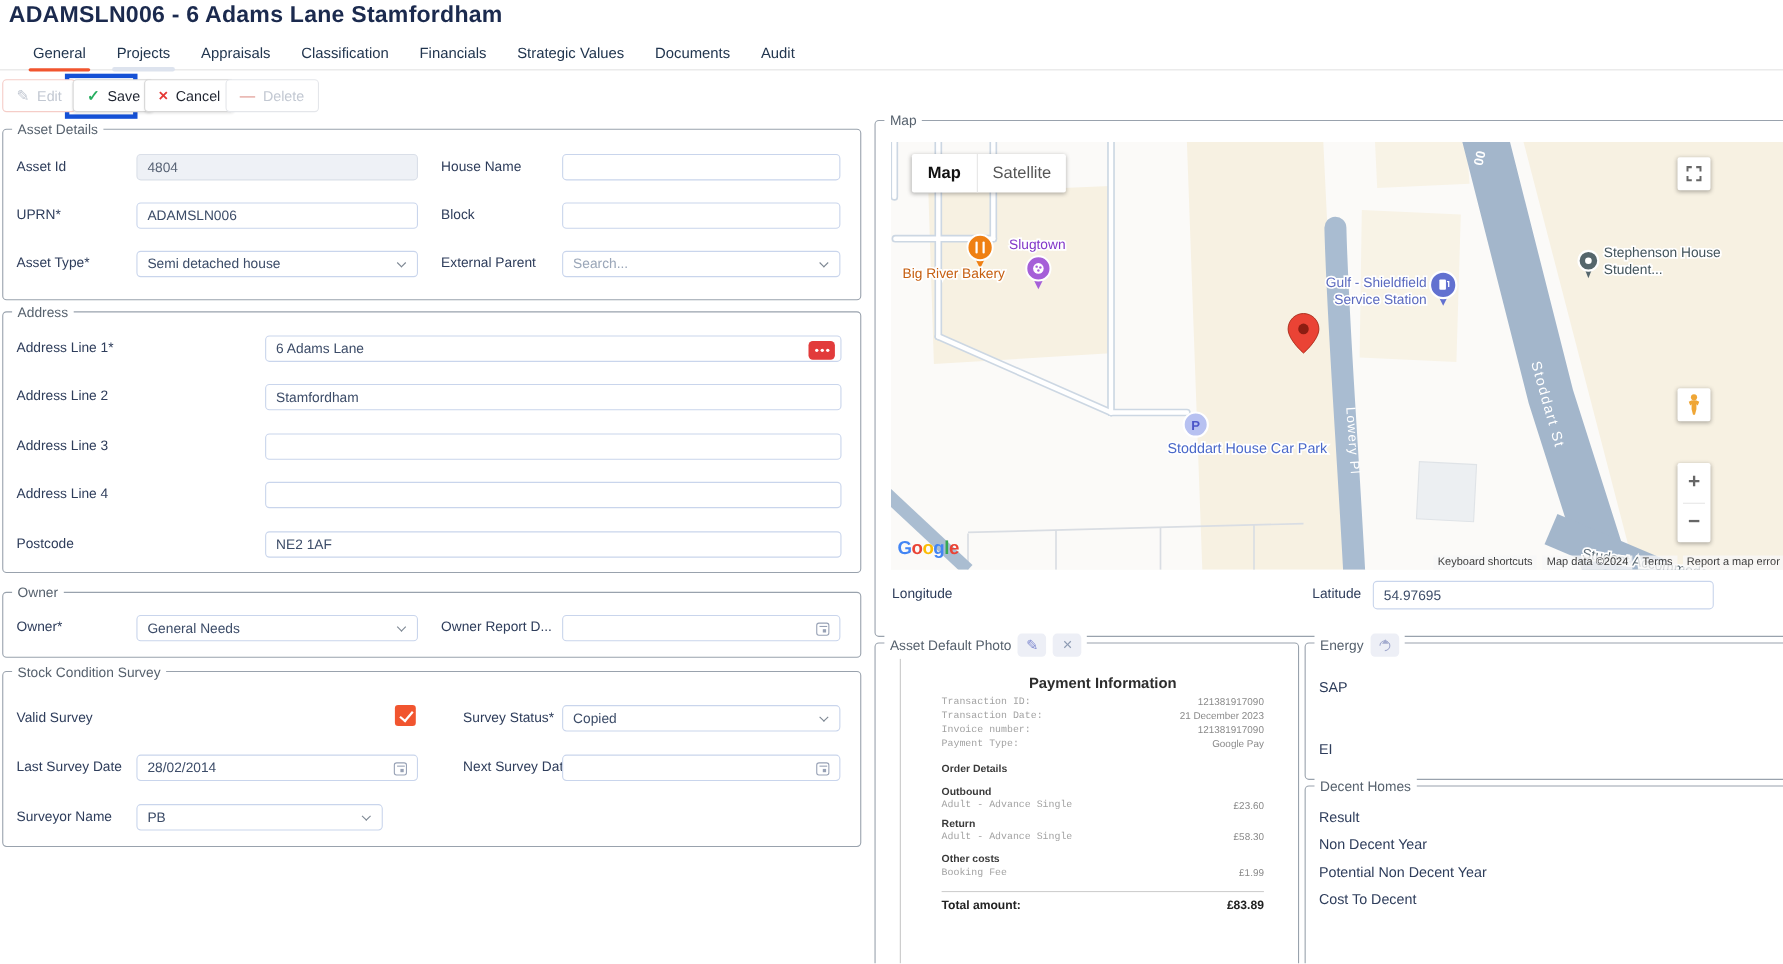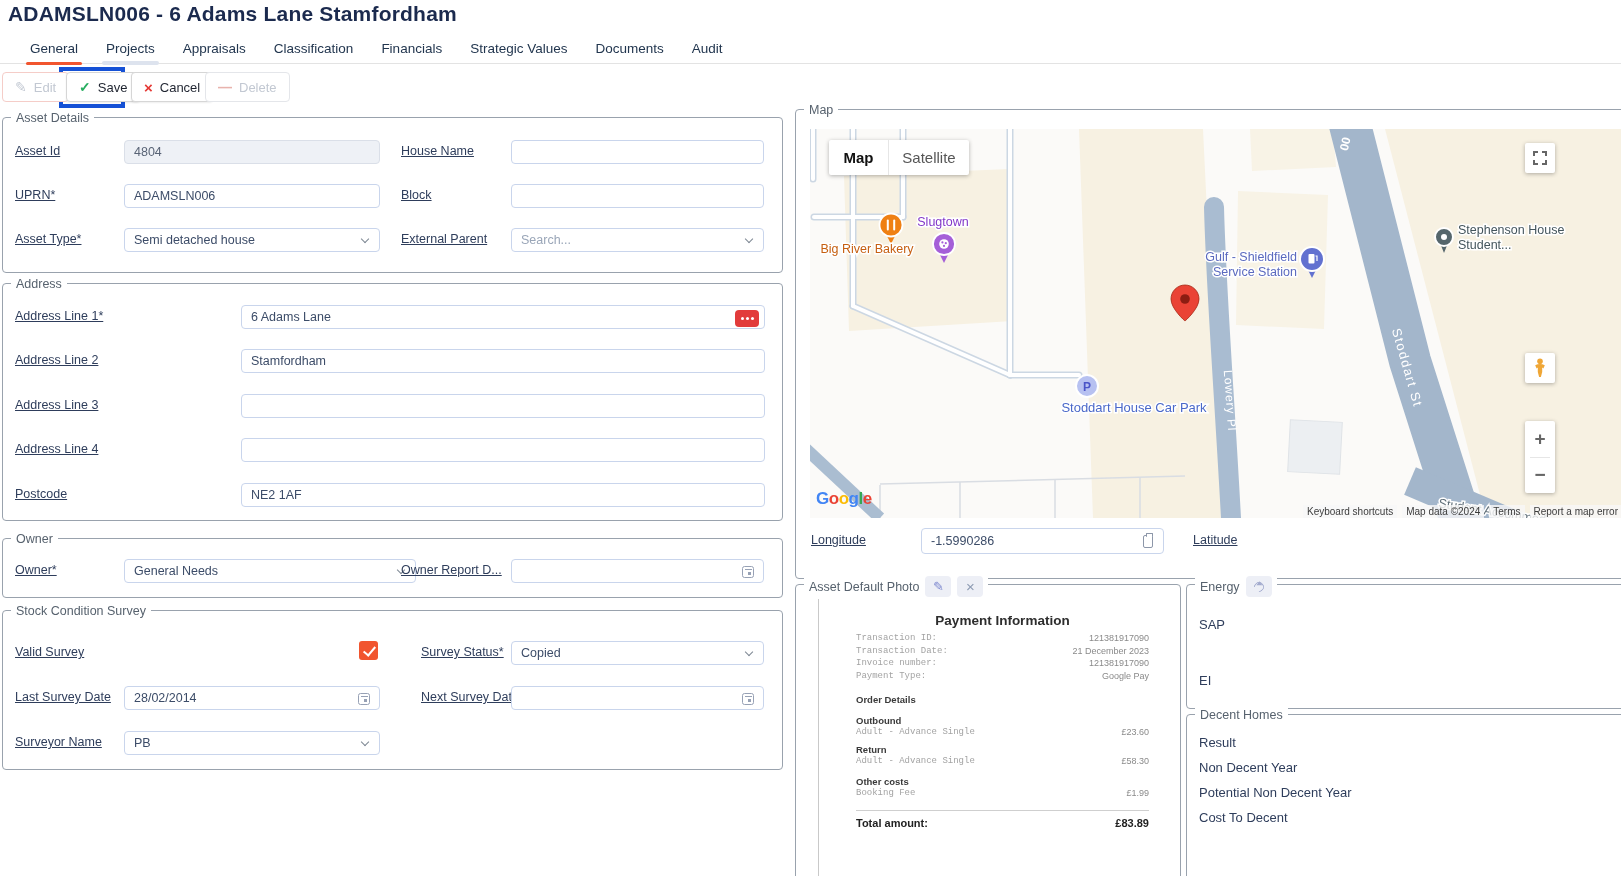--- a/index.html
+++ b/index.html
@@ -27,21 +27,21 @@
   .b-save .gi { color:#27ae60; font-weight:bold; }
   .b-cancel { left:131px; }
   .b-cancel .gi { color:#e53935; font-size:15px; font-weight:bold; }
   .b-del { left:205px; border-color:#e4e6ea; color:#c2c8d2; box-shadow:none; }
   .b-del .gi { color:#e8b3ad; font-weight:bold; }
   .save-box { position:absolute; left:59px; top:67px; width:66px; height:41px; border:4px solid #1551d6; }
 
   
   .fs { position:absolute; border:1px solid #99a2ad; border-radius:4px; }
   .fs .legend { position:absolute; top:-9px; left:8px; background:#fff; padding:0 5px; font-size:12.5px; color:#57626e; display:flex; align-items:center; gap:6px; line-height:18px; }
-  .lbl { position:absolute; font-size:12.5px; color:#2e3d5b; white-space:nowrap;text-decoration:underline; }
+  .lbl { position:absolute; font-size:12.5px; color:#2e3d5b; white-space:nowrap; }
   .inp { position:absolute; height:24px; border:1px solid #c9d5ec; border-radius:4px; background:#fff; font-size:12.5px; color:#3c4c68; display:flex; align-items:center; padding:0 9px; white-space:nowrap; }
   .inp.dis { background:#eef1f6; border-color:#dadfe8; color:#596476; }
   .ph { color:#9aa6b8; }
   .chev { position:absolute; right:11px; top:7px; width:6px; height:6px; border-right:1.4px solid #7d8793; border-bottom:1.4px solid #7d8793; transform:rotate(45deg); }
   .cal { position:absolute; right:9px; top:5.5px; width:12px; height:12px; border:1.3px solid #97a1b5; border-radius:2.5px; }
   .cal::before { content:""; position:absolute; left:1.5px; right:1.5px; top:2px; height:1.5px; background:#97a1b5; }
   .cal::after { content:""; position:absolute; right:2px; bottom:2px; width:3px; height:3px; background:#97a1b5; }
   .chk { position:absolute; width:19px; height:19px; background:#f1552f; border-radius:3px; cursor:pointer; }
   .chk::after { content:""; position:absolute; left:6.5px; top:2.5px; width:5px; height:10px; border-right:2px solid #fff; border-bottom:2px solid #fff; transform:rotate(40deg); }
   .dots { position:absolute; right:5px; top:4px; width:24px; height:17px; background:#e23b3b; border-radius:4px; cursor:pointer; display:flex; align-items:center; justify-content:center; }
@@ -168,21 +168,21 @@
     <div class="inp" style="left:238px;top:154px;width:524px"></div>
     <div class="lbl" style="left:12px;top:203px">Postcode</div>
     <div class="inp" style="left:238px;top:199px;width:524px">
         <span>NE2 1AF</span>
       </div>
   </div>
 
   <div class="fs" style="left:2px;top:538px;width:781px;height:60px">
     <div class="legend">Owner</div>
     <div class="lbl" style="left:12px;top:24px">Owner*</div>
-    <div class="inp" style="left:121px;top:20px;width:292px">
+    <div class="inp" style="left:121px;top:20px;width:256px">
         <span>General Needs</span>
         <i class="chev"></i>
       </div>
     <div class="lbl" style="left:398px;top:24px">Owner Report D...</div>
     <div class="inp" style="left:508px;top:20px;width:253px">
         <i class="cal"></i>
       </div>
   </div>
 
   <div class="fs" style="left:2px;top:610px;width:781px;height:160px">
@@ -199,21 +199,21 @@
     <div class="inp" style="left:121px;top:75px;width:256px">
         <span>28/02/2014</span>
         <i class="cal"></i>
       </div>
     <div class="lbl" style="left:418px;top:79px">Next Survey Date</div>
     <div class="inp" style="left:508px;top:75px;width:253px">
         <i class="cal"></i>
       </div>
 
     <div class="lbl" style="left:12px;top:124px">Surveyor Name</div>
-    <div class="inp" style="left:121px;top:120px;width:256px">
+    <div class="inp" style="left:121px;top:120px;width:224px">
         <span>PB</span>
         <i class="chev"></i>
       </div>
   </div>
 
   <div class="fs" style="left:795px;top:109px;width:845px;height:470px">
     <div class="legend">Map</div>
 
     <div class="map-canvas">
       <svg class="mapsvg" width="812" height="389" viewBox="0 0 812 389">
@@ -348,25 +348,24 @@
       </div>
       <div class="gm-attr">
         <span class="lnk">Keyboard shortcuts</span>
         <span>Map data ©2024</span>
         <span class="lnk">Terms</span>
         <span class="lnk">Report a map error</span>
       </div>
     </div>
 
     <div class="lbl" style="left:15px;top:423px">Longitude</div>
-    <div class="inp" style="left:125px;top:418px;width:243px;height:26px">
-        <span>-1.5990286</span>
-        <i class="copy"></i>
-      </div>
     <div class="lbl" style="left:397px;top:423px">Latitude</div>
+    <div class="inp" style="left:452px;top:418px;width:310px;height:26px">
+        <span>54.97695</span>
+      </div>
   </div>
 
   <div class="fs" style="left:795px;top:584px;width:386px;height:300px">
     <div class="legend">
       <span>Asset Default Photo</span>
       <span class="icbtn">
           <span class="pc">✎</span>
         </span>
       <span class="icbtn">
           <span class="xx">×</span>

